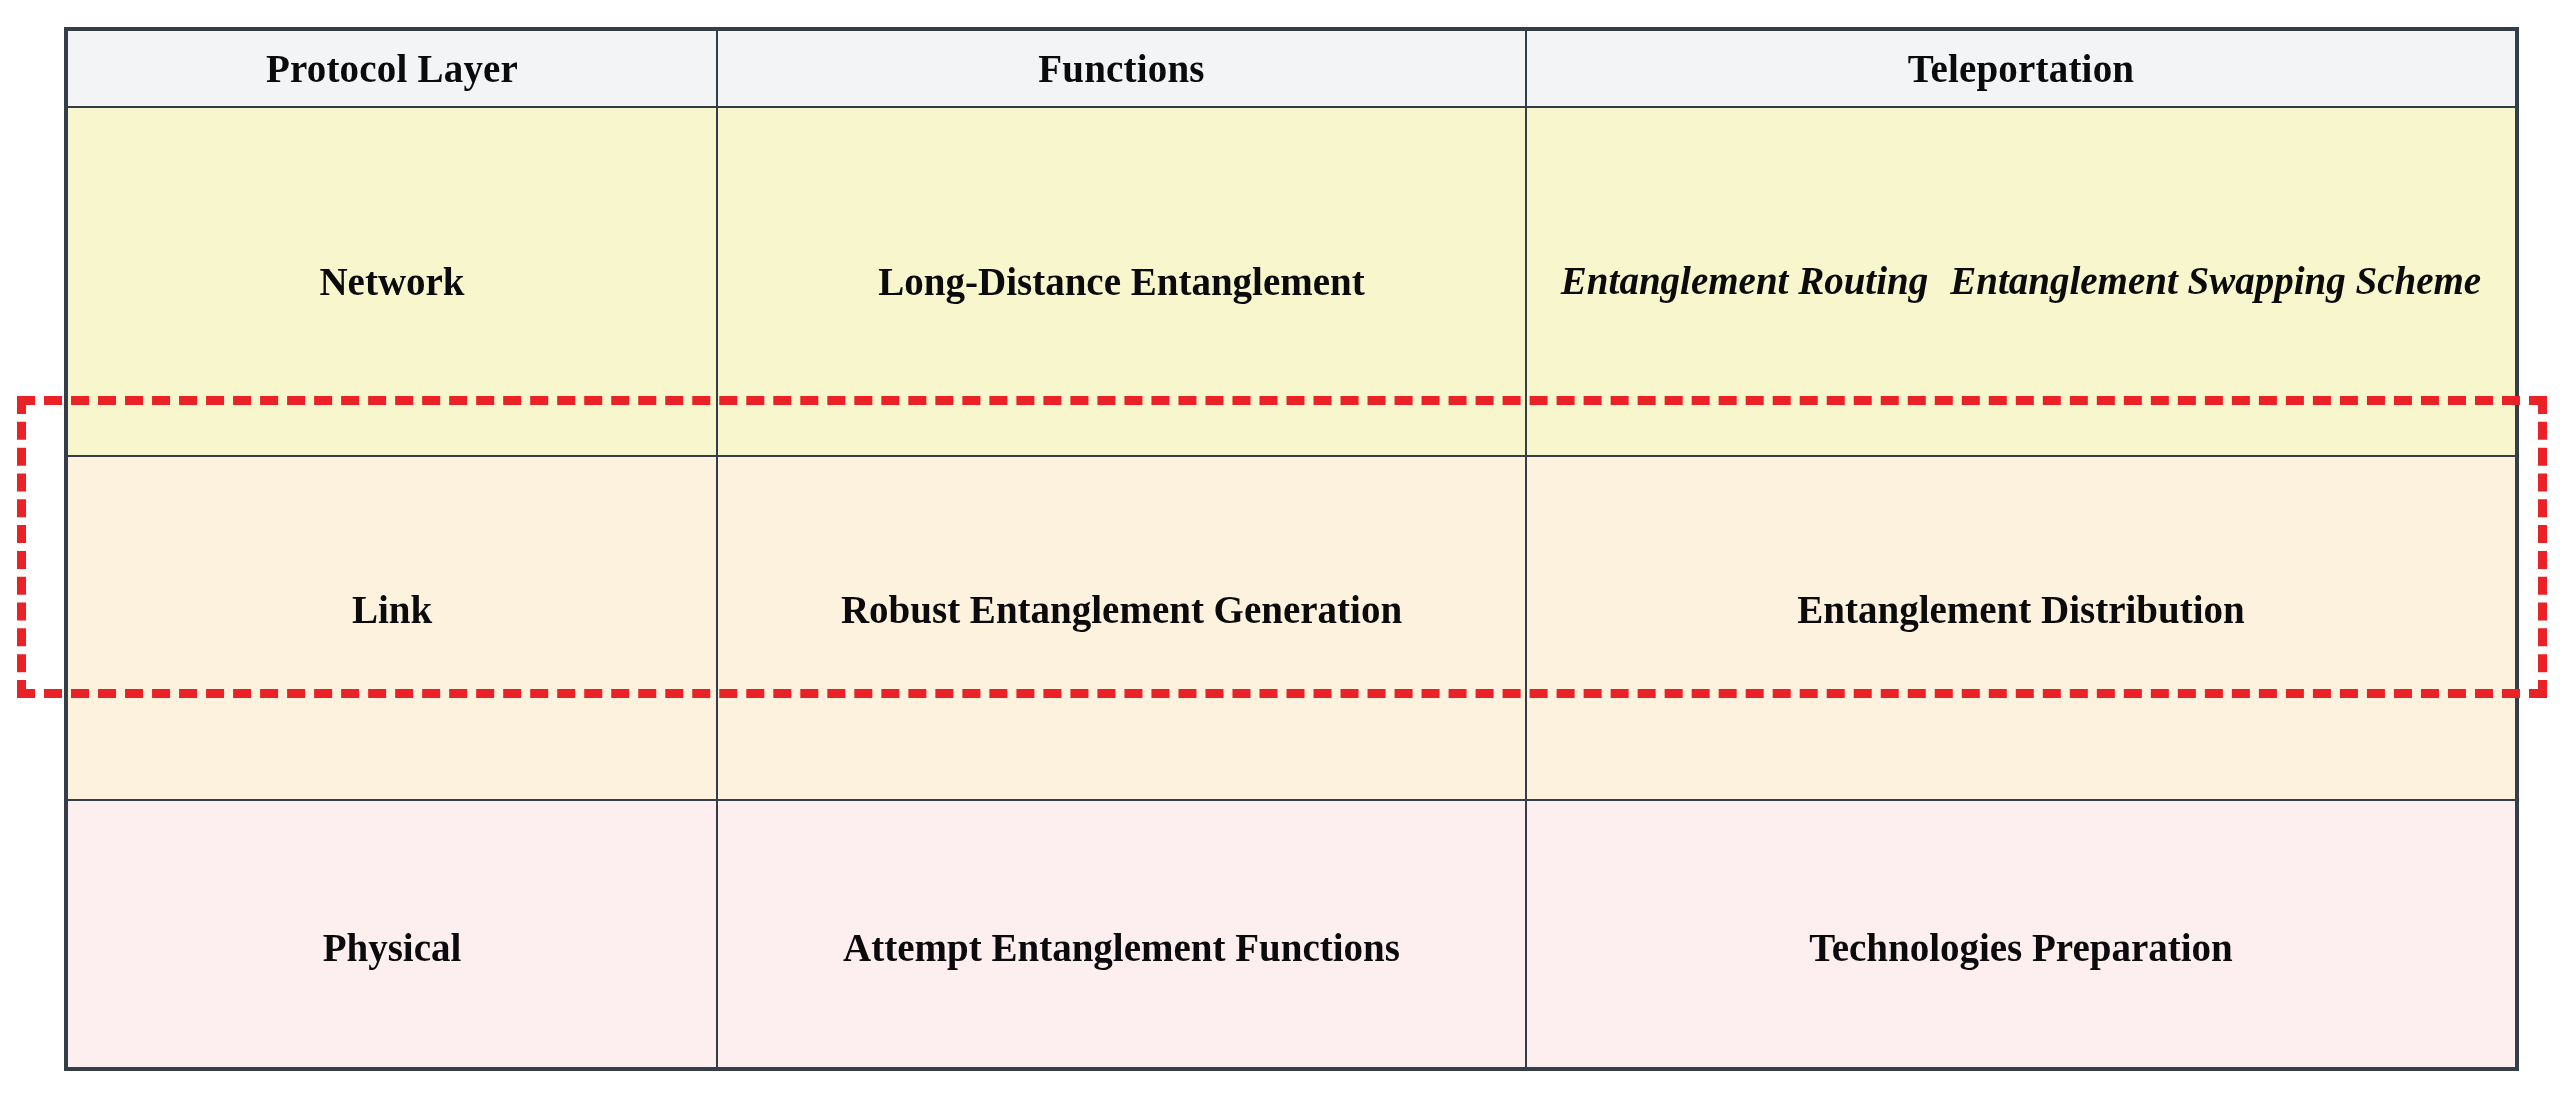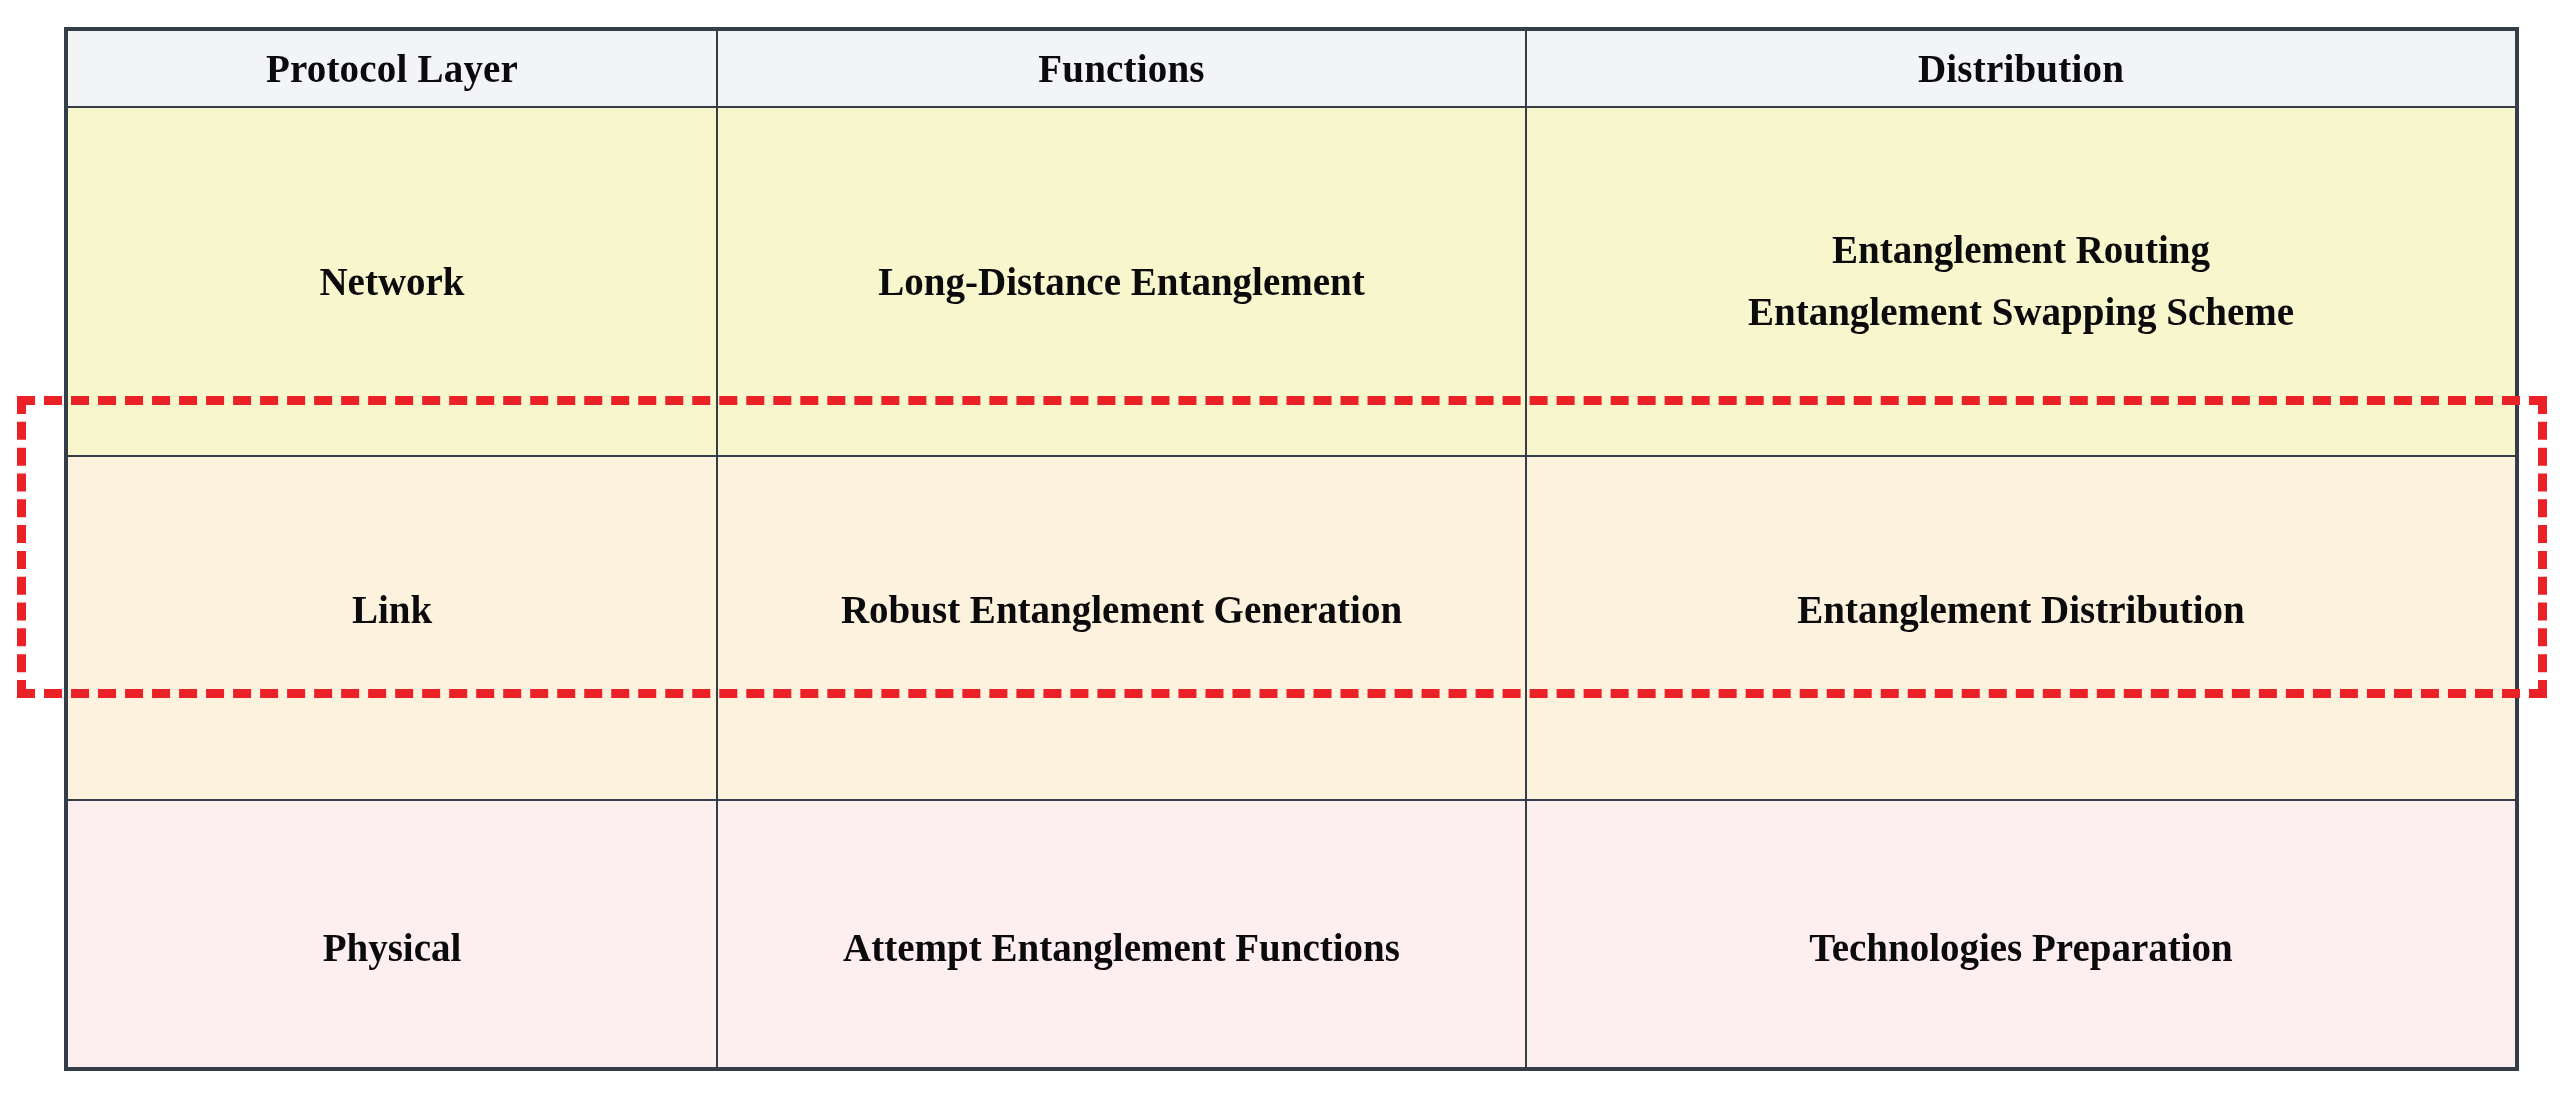--- a/index.html
+++ b/index.html
@@ -65,25 +65,25 @@
 
   .row-application td { height: 116px; background: #eef2fb; }  
   .row-transport   td { height: 205px; background: #e6f1e1; }  
   .row-network     td { height: 235px; background: #f7f6cd; }  
   .row-link        td { height: 231px; background: #fdf2dd; margin-top: 29px; }  
   .row-physical    td { height: 180px; background: #fdeef0; margin-top: 32px; }  
 
   
   .stack-lines {
     display: flex;
-    flex-direction: column;
     justify-content: center;
     align-items: center;
     gap: 22px;
     line-height: 1.05;
+    font-style: italic;
   }
 
   
   .row-link .cell-nudge-up   { position: relative; top: -19px; }
   .row-physical .cell-nudge-down { position: relative; top: 13.7px; }
 
   
   .highlight-box {
     position: absolute;
     left: 17px;
@@ -105,21 +105,21 @@
     <colgroup>
       <col class="c1">
         <col class="c2">
         <col class="c3">
     </colgroup>
 
     <thead>
       <tr>
         <th>Protocol Layer</th>
         <th>Functions</th>
-        <th>Distribution</th>
+        <th>Teleportation</th>
       </tr>
     </thead>
 
     <tbody>
 
 
 
       <tr class="row-network">
         <td>Network</td>
         <td>Long-Distance Entanglement</td>

